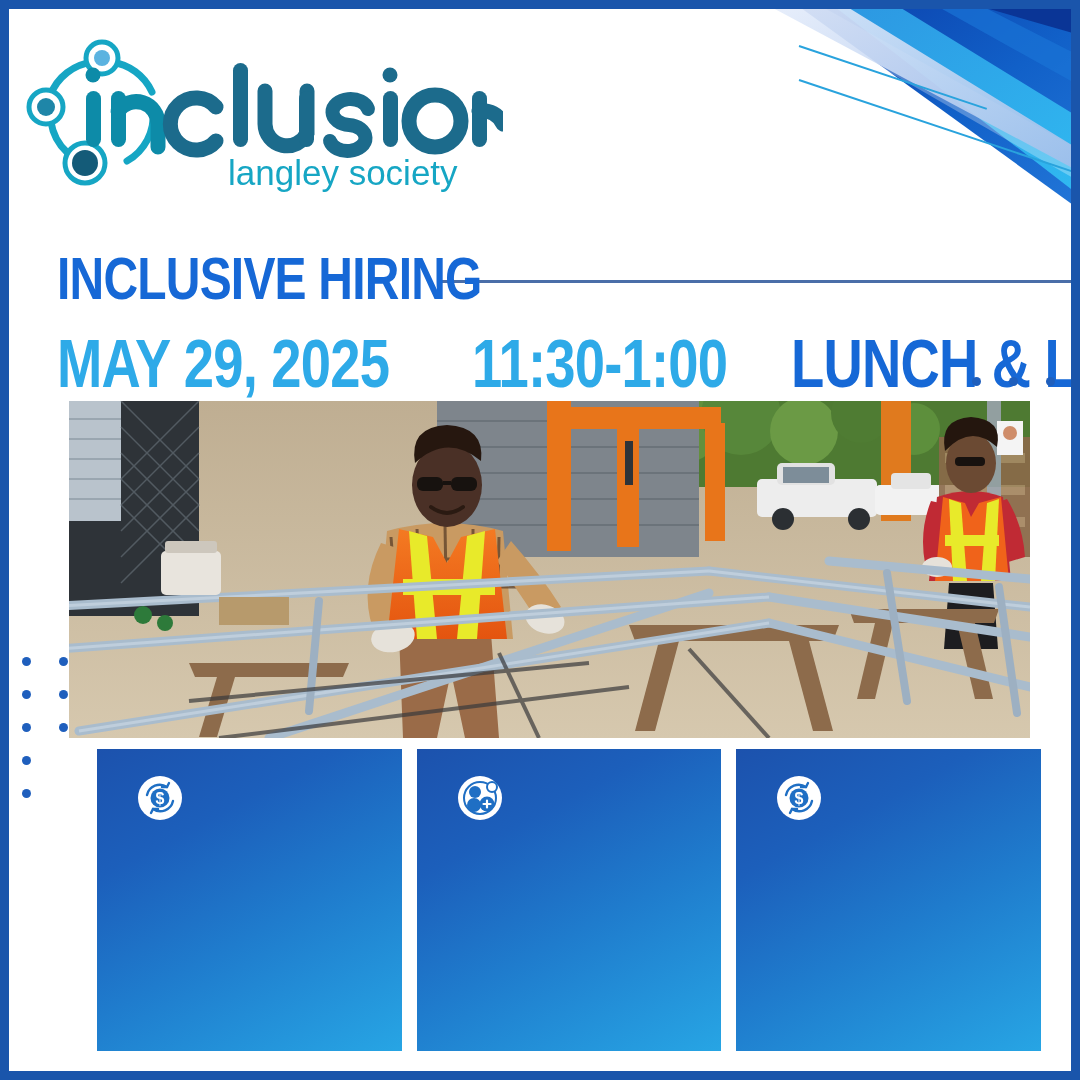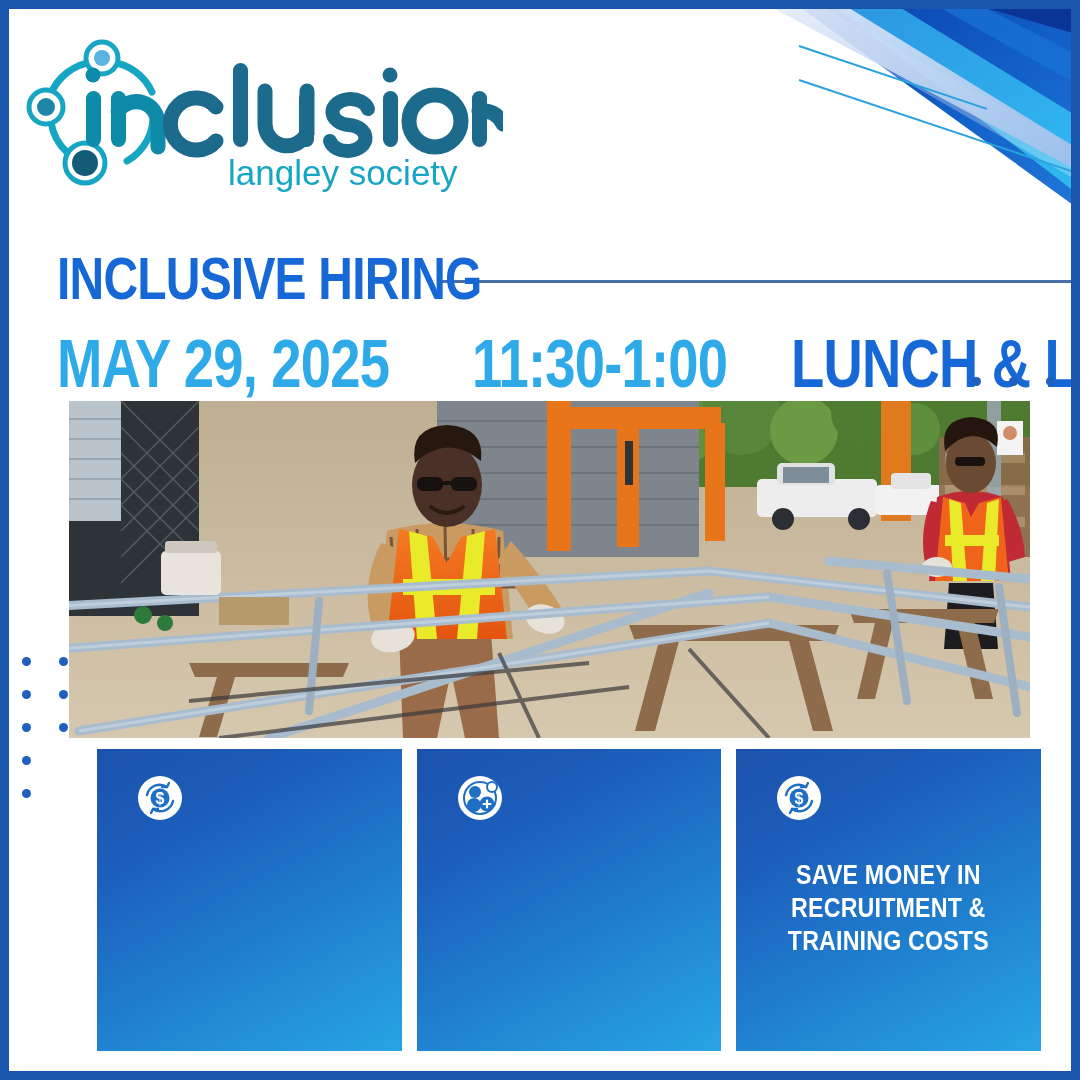--- a/index.html
+++ b/index.html
@@ -548,19 +548,16 @@
         <svg width="46" height="46" viewBox="0 0 46 46">
           <circle cx="23" cy="23" r="22" fill="#ffffff"></circle>
           <circle cx="23" cy="23" r="9.5" fill="#1f6fc4"></circle>
           <text x="23" y="29" text-anchor="middle" font-family="Liberation Sans, sans-serif" font-size="16" font-weight="bold" fill="#ffffff">$</text>
           <path d="M10,20 a13,13 0 0 1 20,-8" fill="none" stroke="#1f6fc4" stroke-width="2.4" stroke-linecap="round"></path>
           <path d="M30,12 l2,-4 M30,12 l-5,0" stroke="#1f6fc4" stroke-width="2.4" stroke-linecap="round" fill="none"></path>
           <path d="M36,26 a13,13 0 0 1 -20,8" fill="none" stroke="#1f6fc4" stroke-width="2.4" stroke-linecap="round"></path>
           <path d="M16,34 l-2,4 M16,34 l5,0" stroke="#1f6fc4" stroke-width="2.4" stroke-linecap="round" fill="none"></path>
         </svg>
       </div>
-      <div class="card-text">
-        <span>SAVE MONEY IN RECRUITMENT &amp; TRAINING COSTS</span>
-      </div>
     </div>
 
   </div>
 </div>
 
 </body></html>

